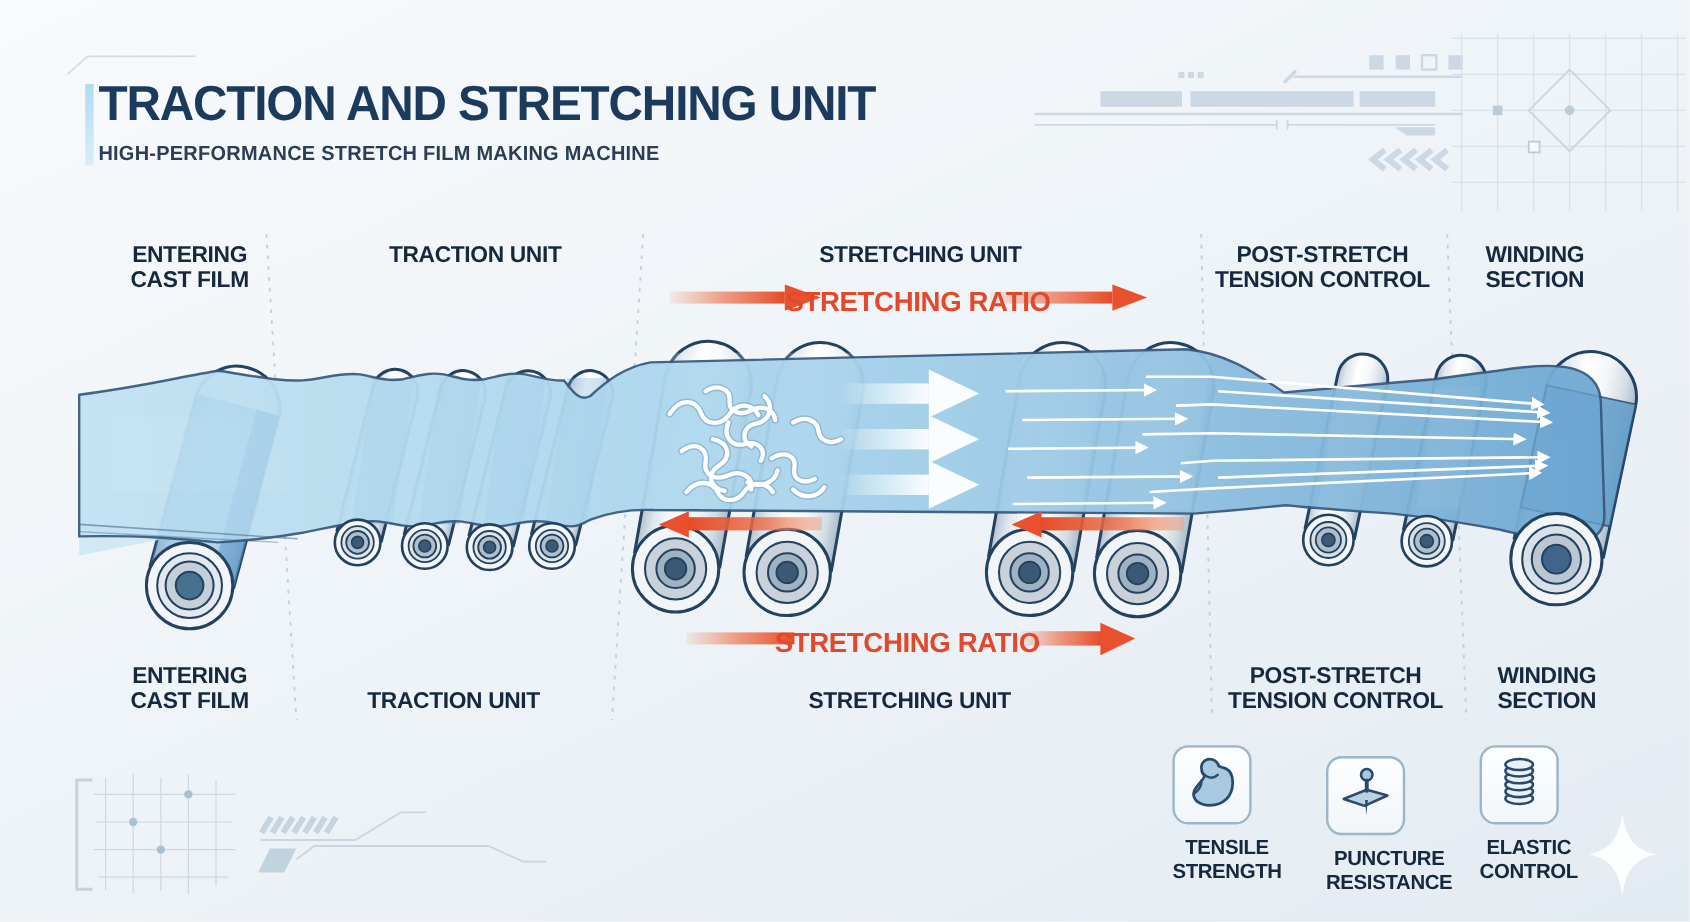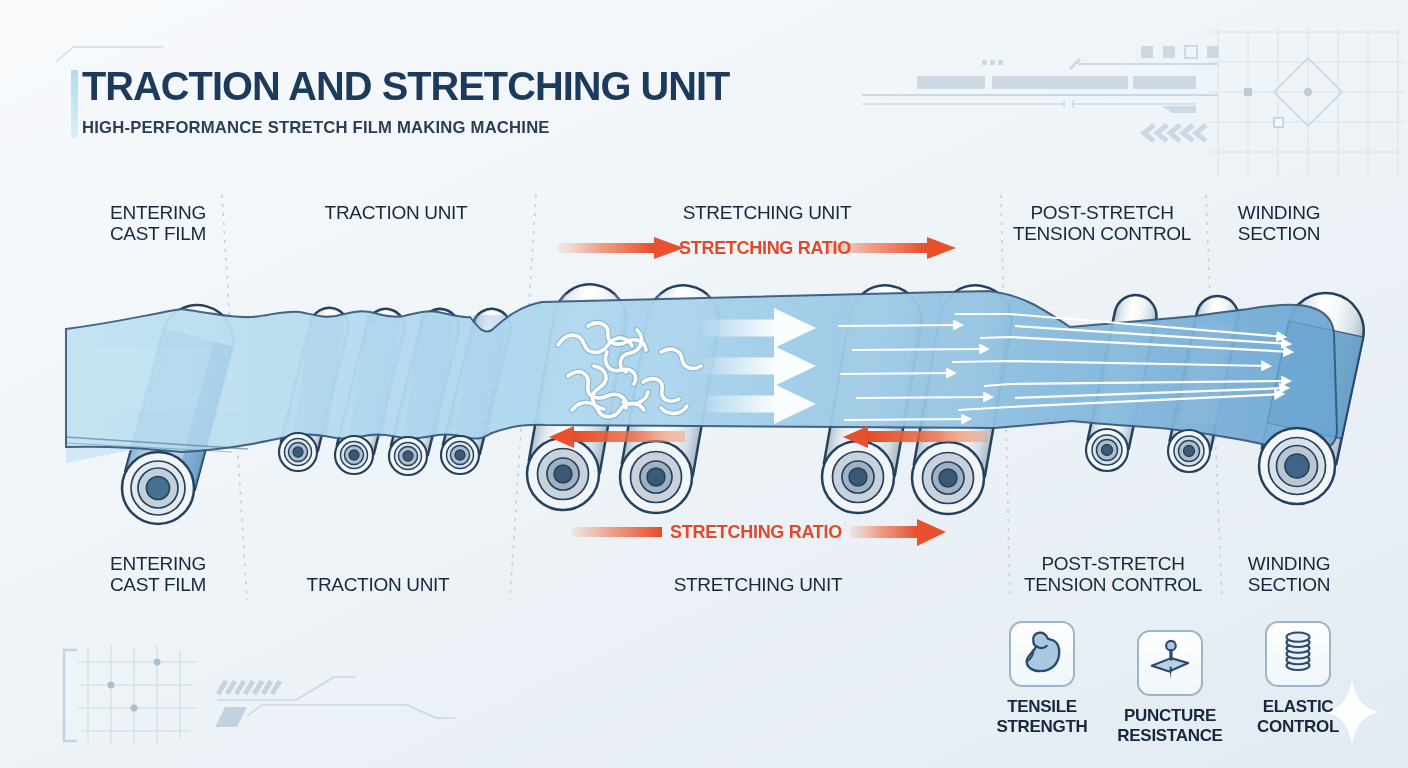--- a/index.html
+++ b/index.html
@@ -12,27 +12,27 @@
   .hdr-title{position:absolute;left:82px;top:63px;font-size:41px;font-weight:bold;
              color:#1c3a5c;letter-spacing:-1px;transform:scaleX(.97);transform-origin:left;
              white-space:nowrap;}
   .hdr-sub{position:absolute;left:82px;top:118px;font-size:17px;font-weight:bold;
            color:#2b3e54;letter-spacing:.2px;transform:scaleX(.98);transform-origin:left;
            white-space:nowrap;}
   .accent-bar{position:absolute;left:71px;top:70px;width:7px;height:68px;
               background:linear-gradient(#aedcf1,#d9eef8);}
 
   .sec-label{position:absolute;transform:translateX(-50%);text-align:center;
-             font-weight:normal;font-size:19px;line-height:1.13;color:#16283d;
+             font-weight:bold;font-size:19px;line-height:1.13;color:#16283d;
              letter-spacing:-.3px;white-space:pre-line;}
   .ratio-label{position:absolute;transform:translateX(-50%);text-align:center;
-               font-weight:bold;font-size:18px;color:#e2492b;letter-spacing:-.3px;
+               font-weight:bold;font-size:23px;color:#e2492b;letter-spacing:-.3px;
                white-space:nowrap;}
 
-  .feat{position:absolute;width:130px;display:flex;flex-direction:column;align-items:center;}
+  .feat{position:absolute;width:130px;display:flex;flex-direction:column;align-items:flex-start;}
   .feat-box{width:62px;height:62px;border:2px solid #9cb6c9;border-radius:13px;
             background:linear-gradient(#fdfeff,#f1f6fa);display:flex;align-items:center;
             justify-content:center;}
   .feat-label{margin-top:10px;text-align:center;font-weight:bold;font-size:17px;
               line-height:1.15;color:#16283d;letter-spacing:-.3px;white-space:pre-line;}
 </style>
 </head>
 <body>
 
 <div id="stage">

